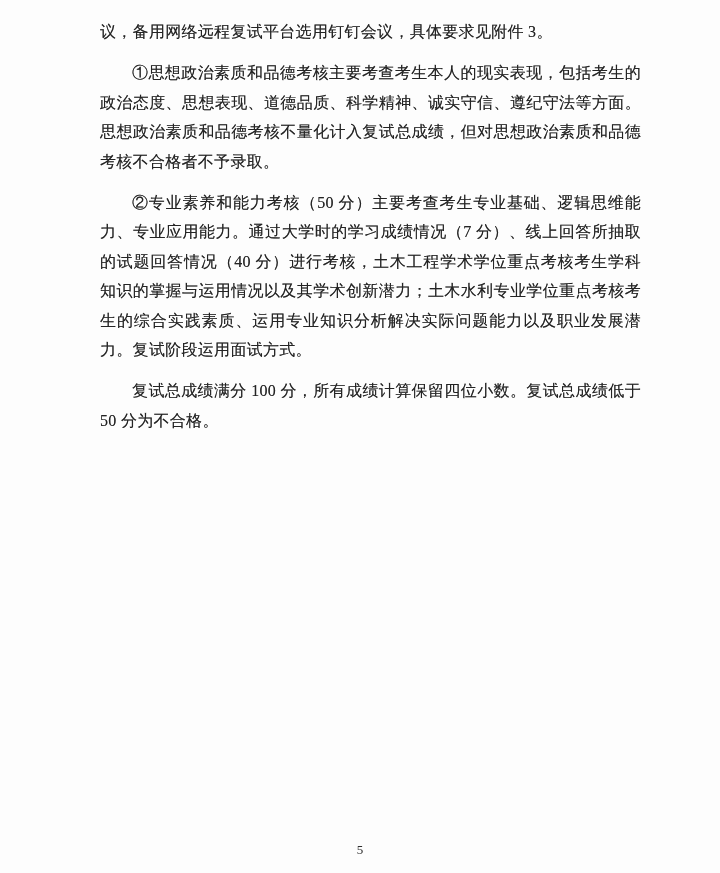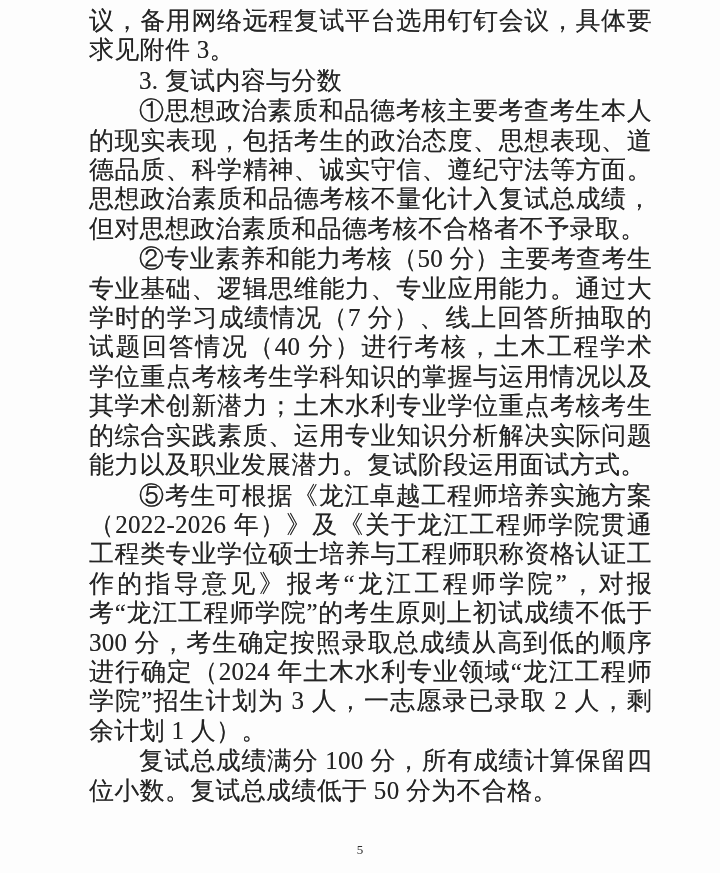--- a/index.html
+++ b/index.html
@@ -20,23 +20,23 @@
       font-family: "Liberation Serif", "DejaVu Serif", serif;
       color: #242424;
     }
     .content {
       position: absolute;
       left: 88px;
       top: 5px;
       width: 565px;
     }
     .para {
-      margin: 1px;
+      margin: 12px;
       padding: 0;
-      font-size: 25px;
+      font-size: 16px;
       line-height: 29.4px;
       text-align: justify;
       text-indent: 2em;
       letter-spacing: 0.3px;
       word-break: break-all;
       text-shadow: 0 0 0.5px rgba(40,40,40,0.55);
     }
     .para.noindent {
       text-indent: 0;
     }
@@ -50,20 +50,18 @@
       line-height: 16px;
       color: #2e2e2e;
     }
   </style>
 </head>
 <body>
 
 <div class="page">
   <div class="content">
     <p class="para noindent">议，备用网络远程复试平台选用钉钉会议，具体要求见附件 3。</p>
-    <p class="para">3. 复试内容与分数</p>
     <p class="para">①思想政治素质和品德考核主要考查考生本人的现实表现，包括考生的政治态度、思想表现、道德品质、科学精神、诚实守信、遵纪守法等方面。思想政治素质和品德考核不量化计入复试总成绩，但对思想政治素质和品德考核不合格者不予录取。</p>
     <p class="para">②专业素养和能力考核（50 分）主要考查考生专业基础、逻辑思维能力、专业应用能力。通过大学时的学习成绩情况（7 分）、线上回答所抽取的试题回答情况（40 分）进行考核，土木工程学术学位重点考核考生学科知识的掌握与运用情况以及其学术创新潜力；土木水利专业学位重点考核考生的综合实践素质、运用专业知识分析解决实际问题能力以及职业发展潜力。复试阶段运用面试方式。</p>
-    <p class="para">⑤考生可根据《龙江卓越工程师培养实施方案（2022-2026 年）》及《关于龙江工程师学院贯通工程类专业学位硕士培养与工程师职称资格认证工作的指导意见》报考“龙江工程师学院”，对报考“龙江工程师学院”的考生原则上初试成绩不低于 300 分，考生确定按照录取总成绩从高到低的顺序进行确定（2024 年土木水利专业领域“龙江工程师学院”招生计划为 3 人，一志愿录已录取 2 人，剩余计划 1 人）。</p>
     <p class="para">复试总成绩满分 100 分，所有成绩计算保留四位小数。复试总成绩低于 50 分为不合格。</p>
   </div>
   <div class="footer">5</div>
 </div>
 
 </body></html>

